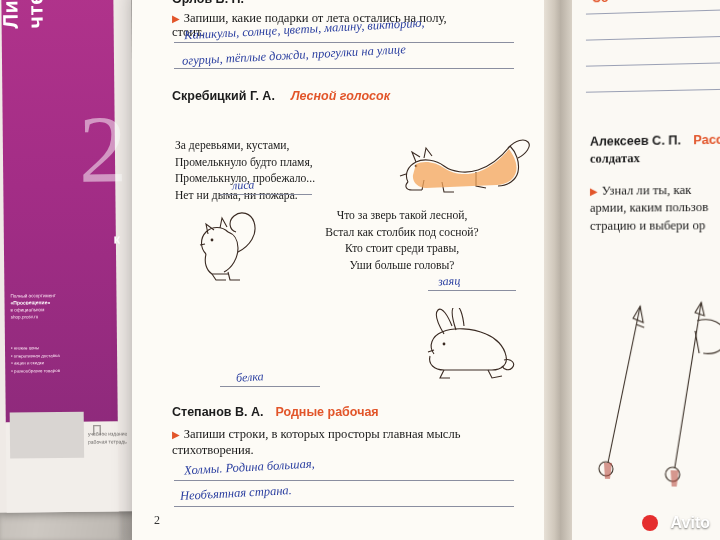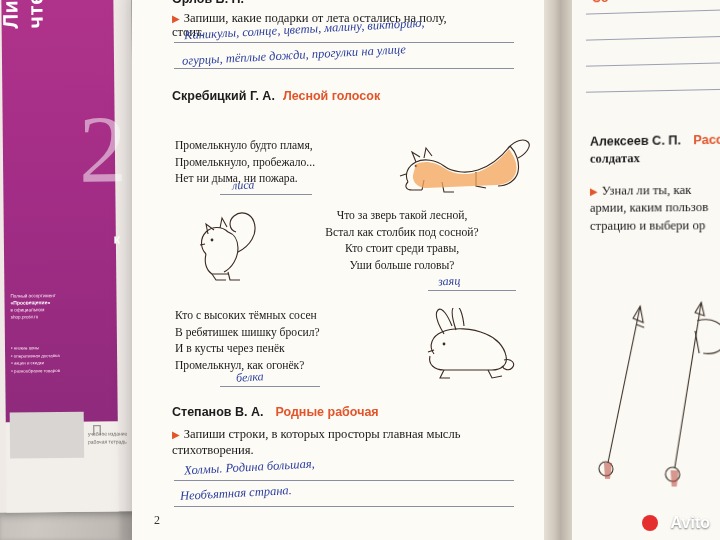--- a/index.html
+++ b/index.html
@@ -295,25 +295,26 @@
       </div>
       <div class="lp task" style="left:40px; top:34px;">стоит.</div>
 
       <div class="rule" style="left:42px; top:52px; width:340px;"></div>
       <div class="rule" style="left:42px; top:78px; width:340px;"></div>
       <div class="hand" style="left:52px; top:32px;">Каникулы, солнце, цветы, малину, викторию,</div>
       <div class="hand" style="left:50px; top:58px;">огурцы, тёплые дожди, прогулки на улице</div>
 
       <div class="lp" style="left:40px; top:96px;">
         <span class="author">Скребицкий Г. А.</span>
-        <span class="worktitle" style="margin-left:4px;">Лесной голосок</span>
+        <span class="worktitle" style="margin-left:12px;font-style:italic;">Лесной голосок</span>
       </div>
 
 
       <div class="lp verse" style="left:43px; top:148px; width:210px;">
+        <div>За деревьями, кустами,</div>
         <div>Промелькнуло будто пламя,</div>
         <div>Промелькнуло, пробежало...</div>
         <div>Нет ни дыма, ни пожара.</div>
       </div>
 
       <svg class="sketch" style="left:258px; top:140px;" width="140" height="70" viewBox="0 0 140 70">
         <g fill="none" stroke="#3a2a22" stroke-width="1.1">
           <path d="M18,52 C14,44 18,36 26,32 C34,28 46,30 54,36 C62,42 76,44 88,40 C100,36 112,26 120,16"></path>
           <path d="M120,16 C126,22 130,32 128,42 C126,50 118,56 108,56"></path>
           <path d="M18,52 c-4,4 -2,8 4,8 l10,0"></path>
@@ -350,26 +351,20 @@
           <path d="M48,20 l2,-10 l5,9"></path>
           <circle cx="40" cy="32" r="1.4" fill="#3a2a22" stroke="none"></circle>
           <path d="M33,36 l-5,1"></path>
           <path d="M66,44 c12,-6 20,-18 16,-30 c-3,-9 -13,-12 -20,-6 c-6,5 -5,14 2,16"></path>
         </g>
       </svg>
 
       <div class="rule" style="left:296px; top:300px; width:88px;"></div>
       <div class="hand hand-sm" style="left:306px; top:284px;">заяц</div>
 
-      <div class="lp verse" style="left:43px; top:318px; width:230px;">
-        <div>Кто с высоких тёмных сосен</div>
-        <div>В ребятишек шишку бросил?</div>
-        <div>И в кусты через пенёк</div>
-        <div>Промелькнул, как огонёк?</div>
-      </div>
 
       <svg class="sketch" style="left:272px; top:318px;" width="130" height="76" viewBox="0 0 130 76">
         <g fill="none" stroke="#3a2a22" stroke-width="1.1">
           <path d="M30,46 c-6,-8 -2,-18 8,-22 c12,-5 30,-4 44,2 c10,4 18,12 20,22"></path>
           <path d="M102,48 c2,8 -4,14 -14,14 l-48,0 c-10,0 -16,-6 -14,-14"></path>
           <path d="M40,62 l-4,8 l10,0"></path>
           <path d="M84,62 l4,8 l10,-2"></path>
           <path d="M40,26 c-6,-10 -10,-20 -6,-24 c4,-4 10,6 14,16"></path>
           <path d="M52,22 c-4,-12 -6,-22 -1,-24 c5,-2 8,10 9,20"></path>
           <circle cx="40" cy="36" r="1.4" fill="#3a2a22" stroke="none"></circle>

